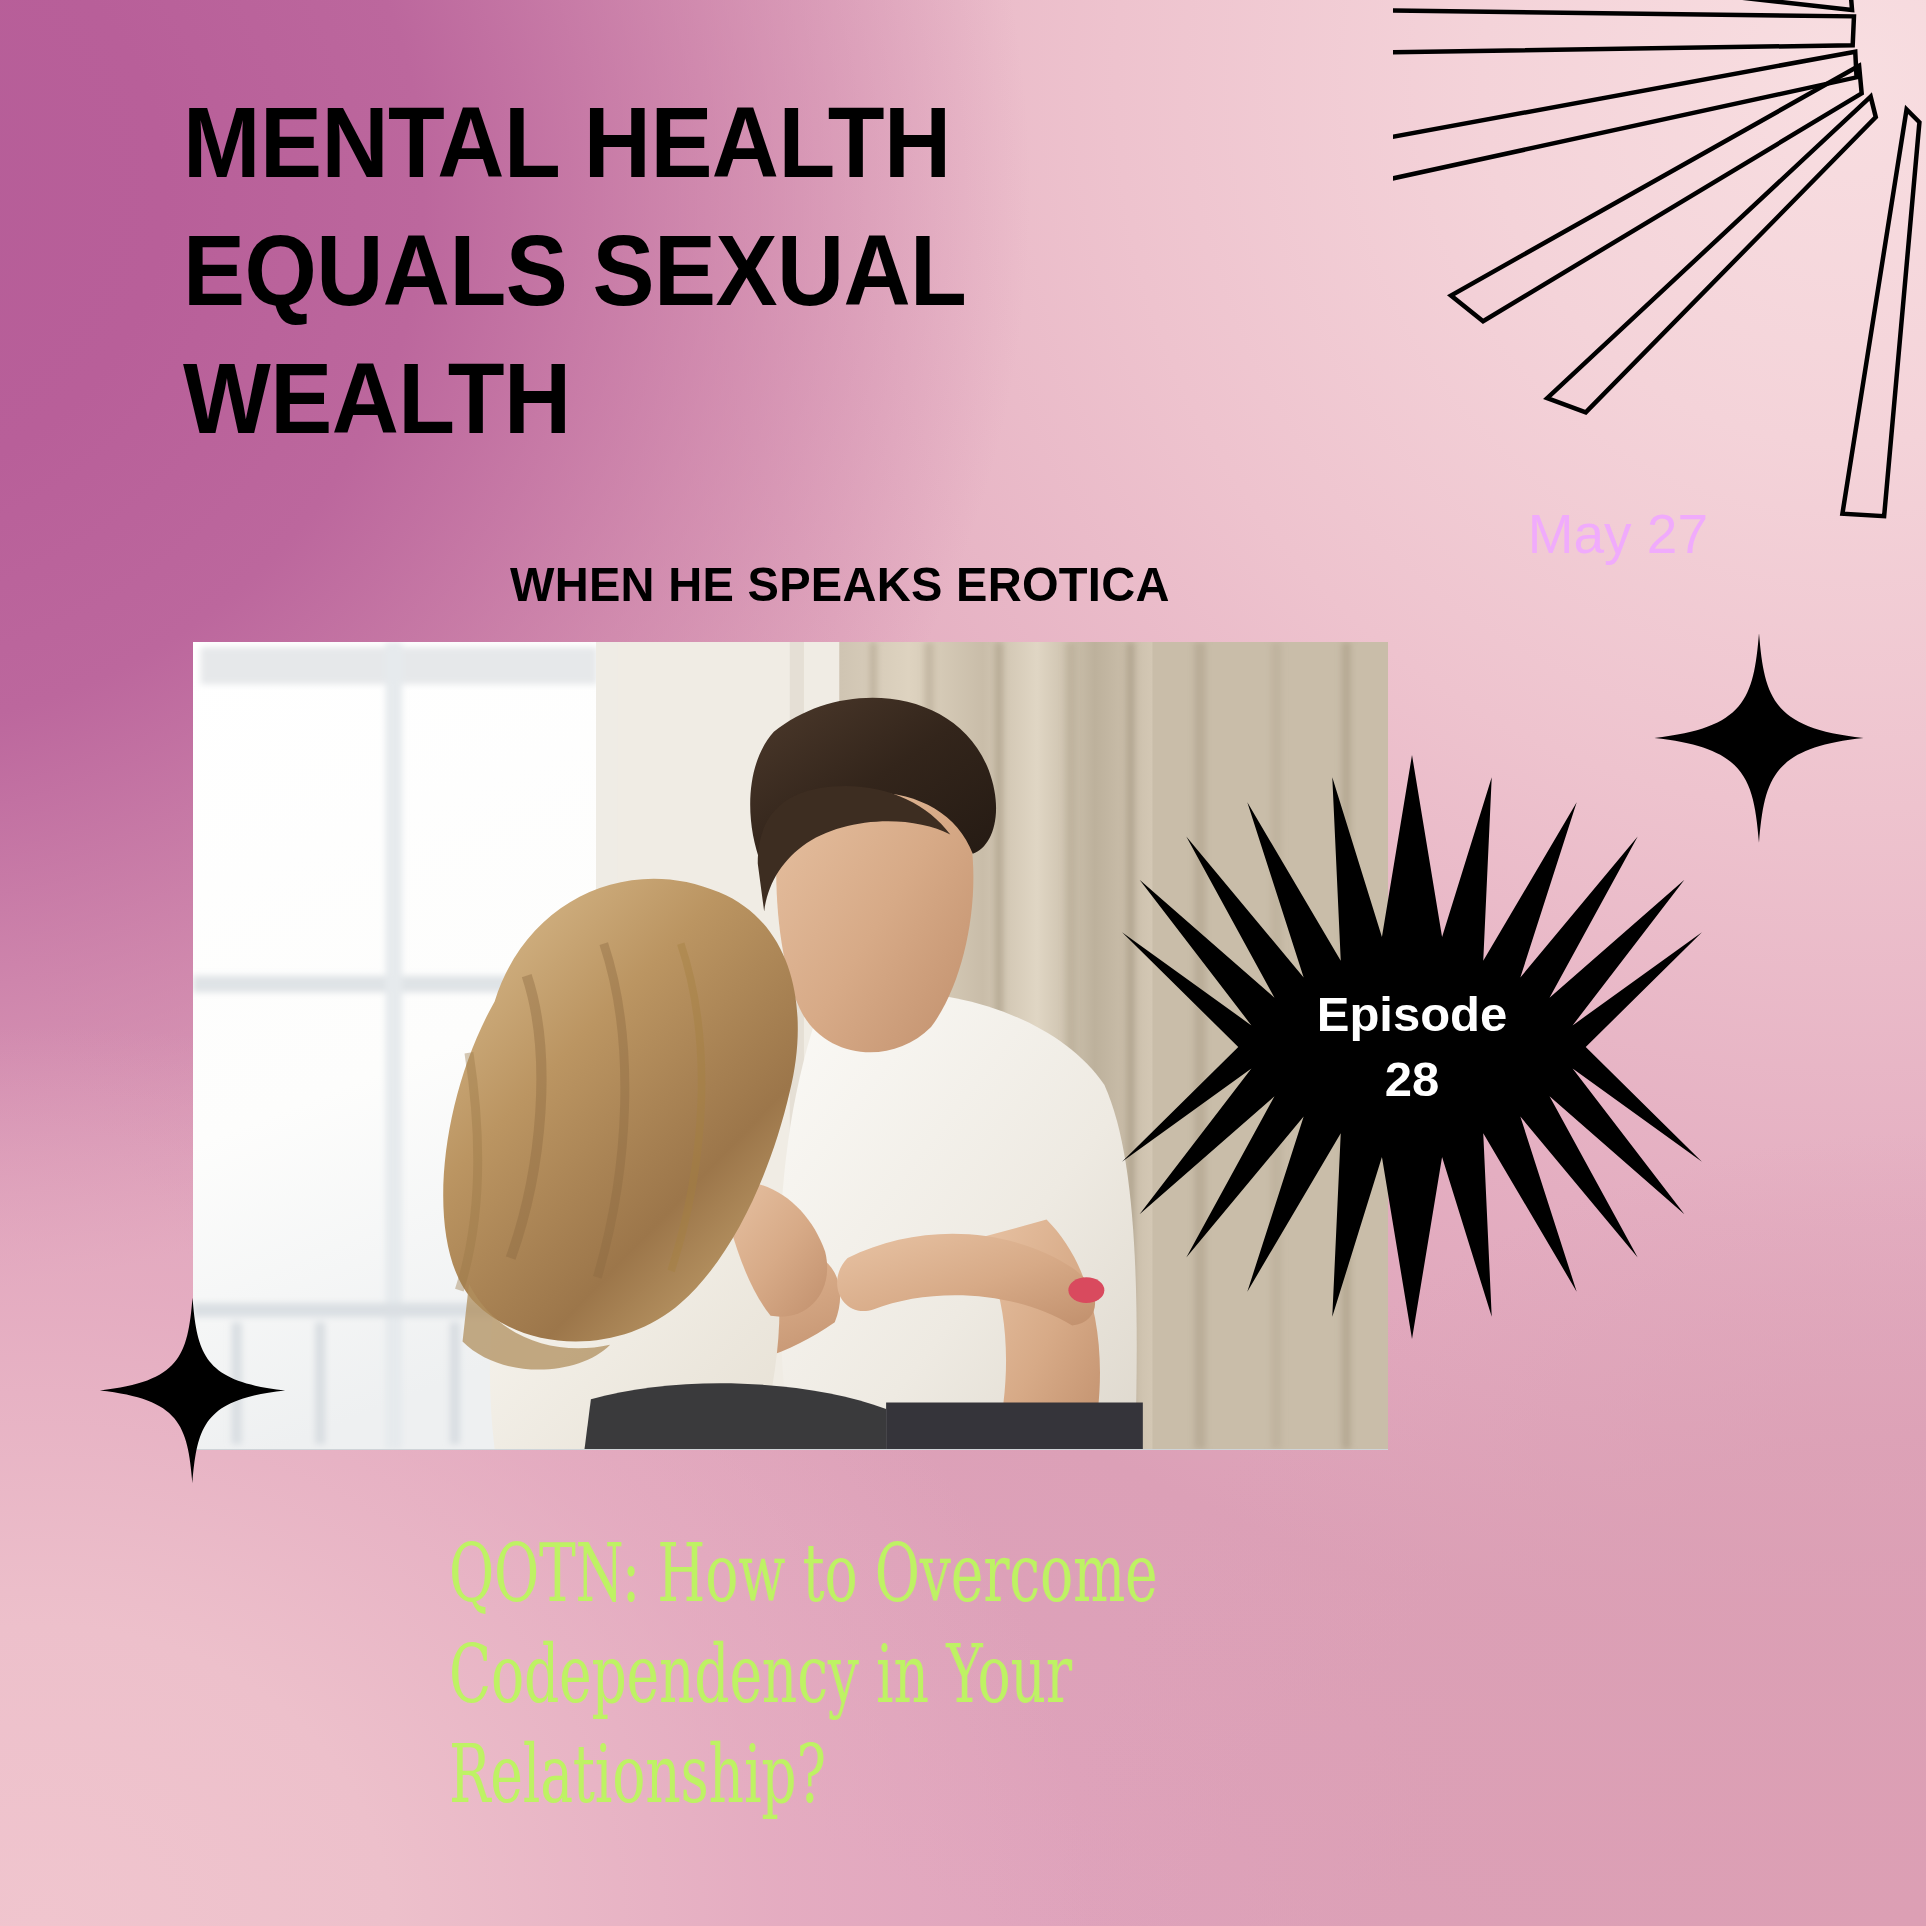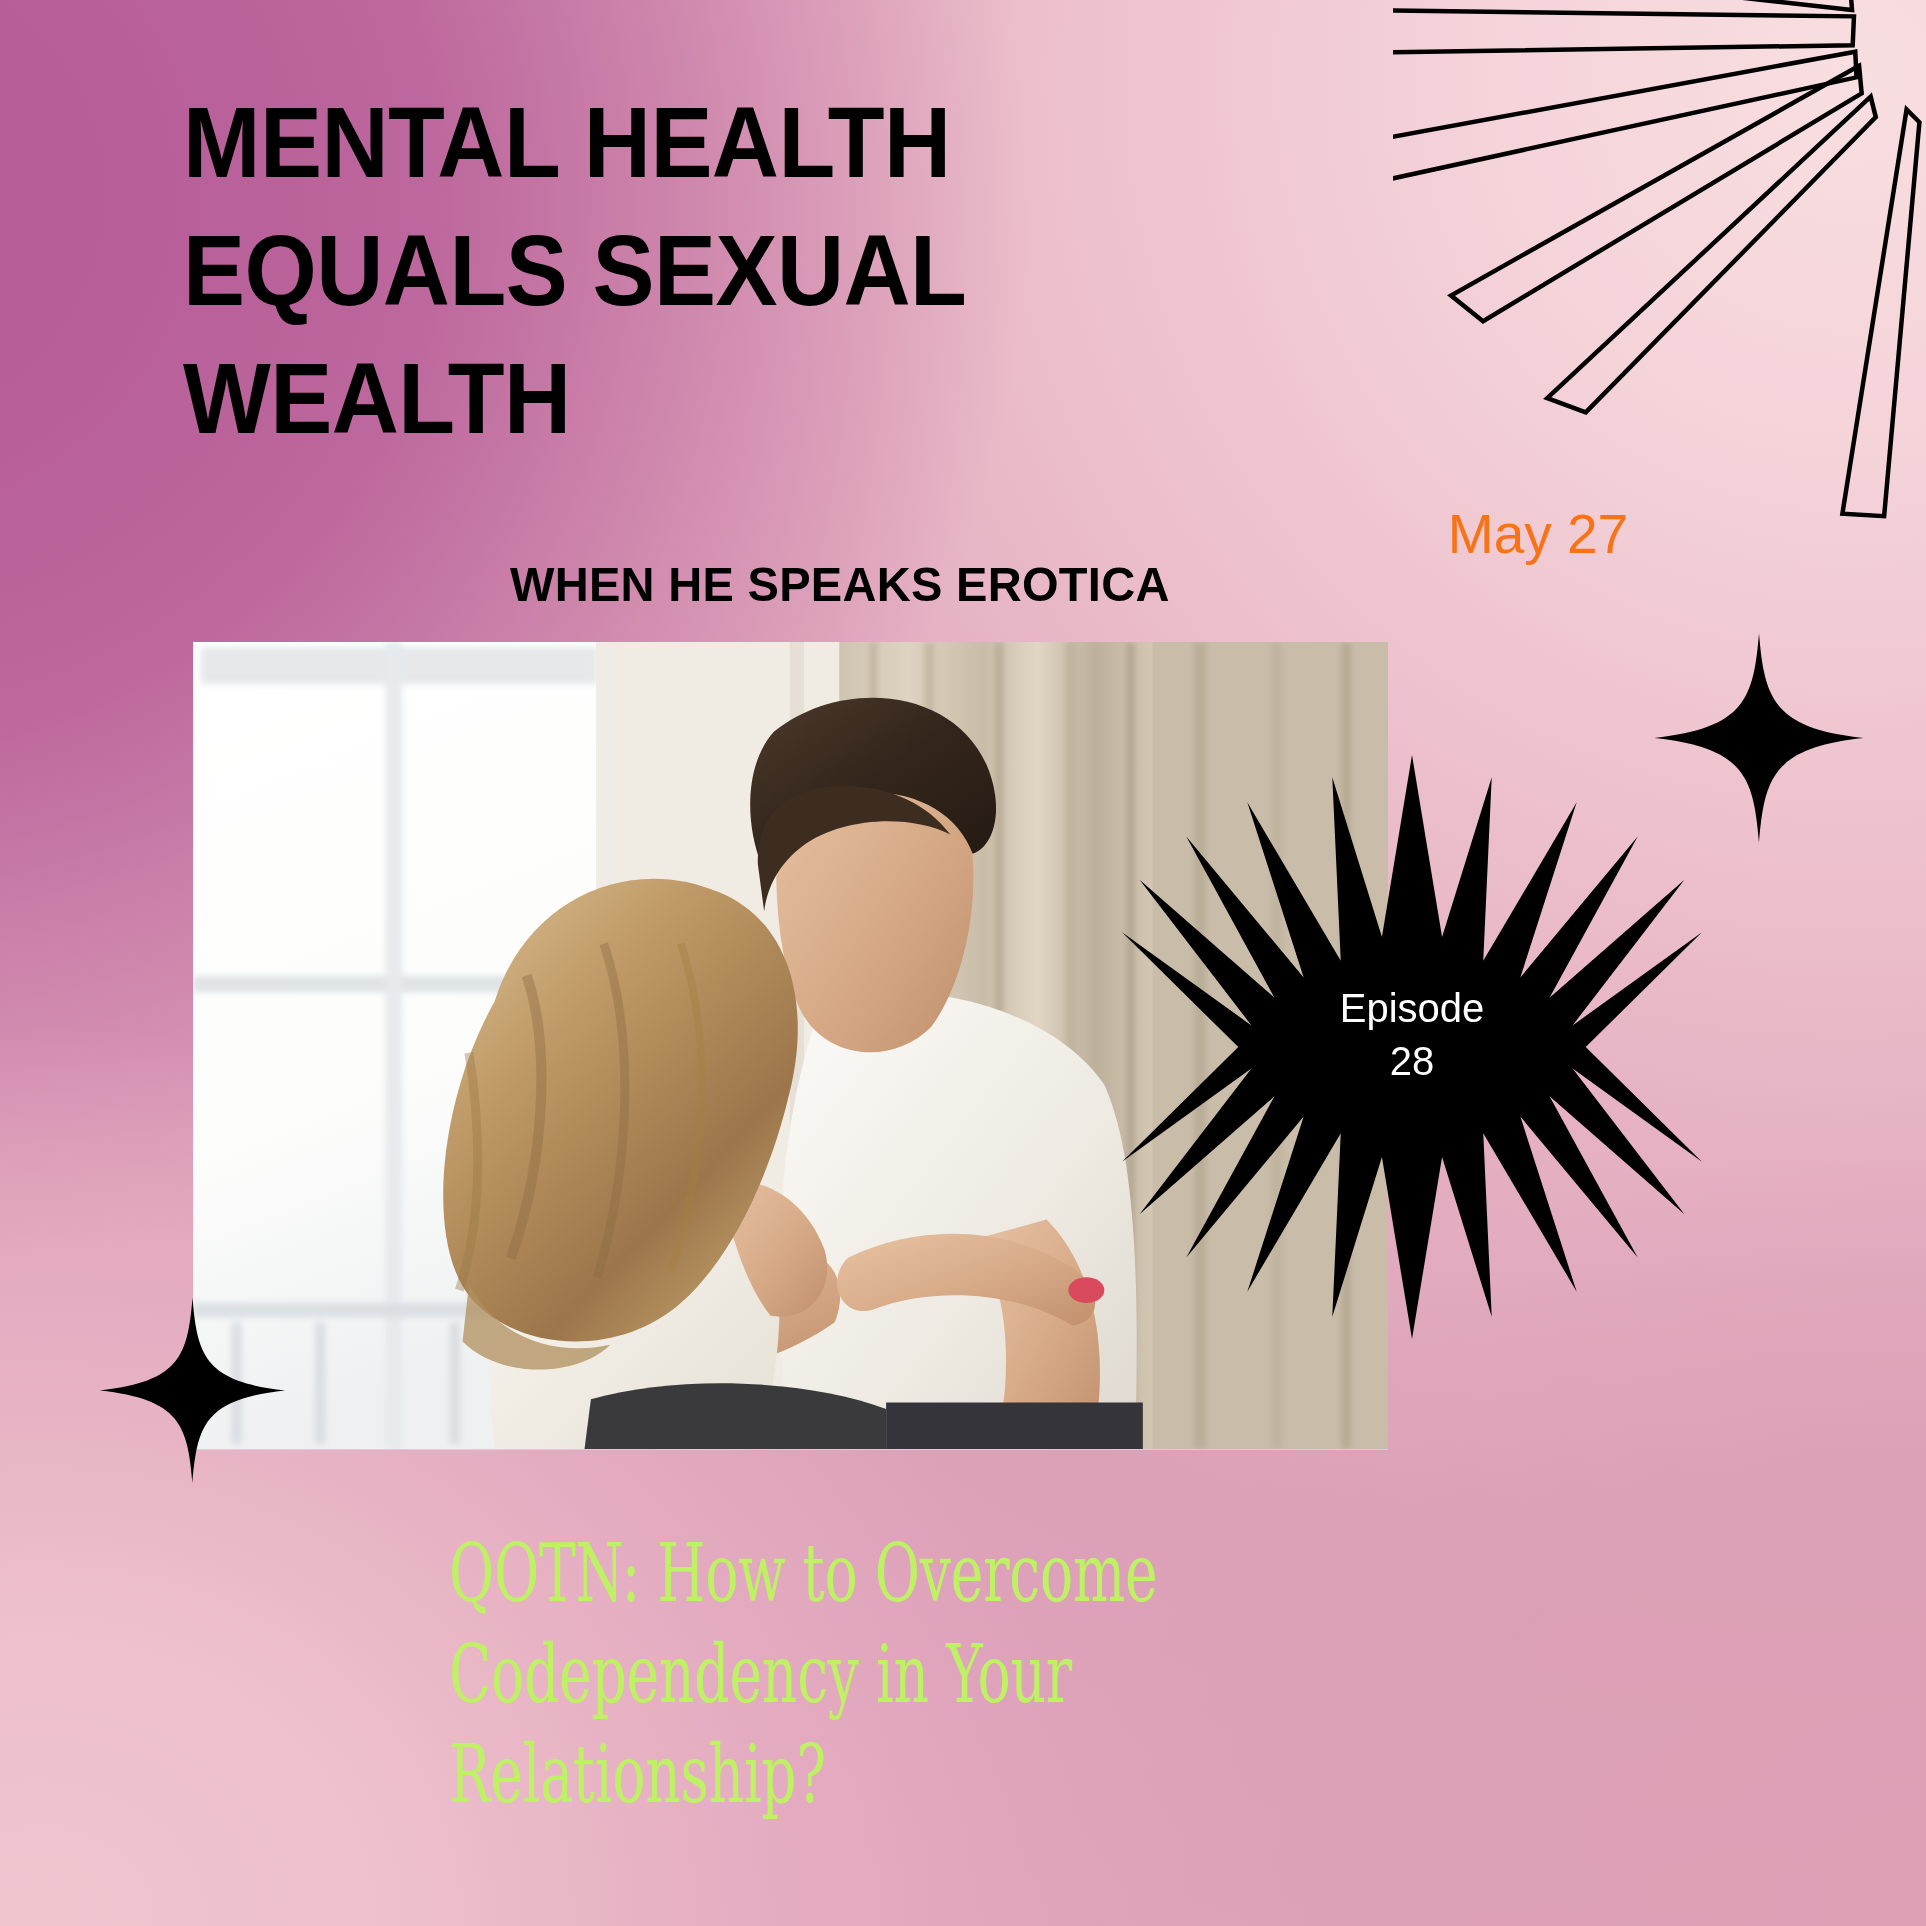--- a/index.html
+++ b/index.html
@@ -117,22 +117,22 @@
     transform-origin: left center;
     white-space: nowrap;
   }
 
   
   .datetime {
     position: absolute;
     left: 1368px;
     top: 504px;
     width: 340px;
-    text-align: center;
-    color: #f97316;
+    text-align: right;
+    color: #f0abfc;
     font-size: 55px;
     font-weight: 400;
     line-height: 1.12;
   }
 
   
   .photo-frame {
     position: absolute;
     left: 193px;
     top: 642px;
@@ -151,22 +151,22 @@
     width: 584px;
     height: 610px;
   }
   .badge-text {
     position: absolute;
     left: 1120px;
     top: 982px;
     width: 584px;
     text-align: center;
     color: #ffffff;
-    font-size: 40px;
-    font-weight: 400;
+    font-size: 49px;
+    font-weight: 700;
     line-height: 1.32;
     pointer-events: none;
   }
 
   
   .qotn {
     position: absolute;
     left: 449px;
     top: 1515px;
     width: 1091px;

